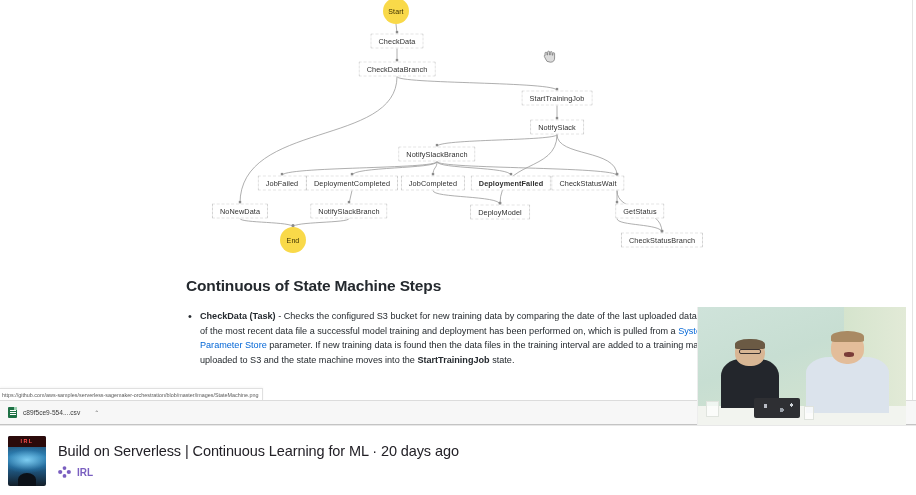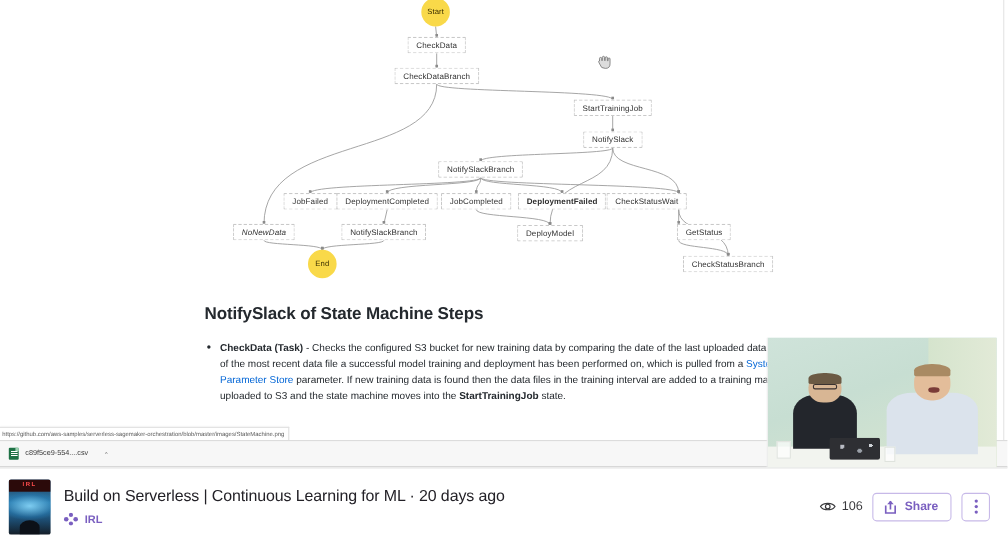--- a/index.html
+++ b/index.html
@@ -184,31 +184,31 @@
           <div class="node" style="left: 397px; top: 41px;">CheckData</div>
           <div class="node" style="left: 397px; top: 69px;">CheckDataBranch</div>
           <div class="node" style="left: 557px; top: 98px;">StartTrainingJob</div>
           <div class="node" style="left: 557px; top: 127px;">NotifySlack</div>
           <div class="node" style="left: 437px; top: 154px;">NotifySlackBranch</div>
           <div class="node" style="left: 282px; top: 183px;">JobFailed</div>
           <div class="node" style="left: 352px; top: 183px;">DeploymentCompleted</div>
           <div class="node" style="left: 433px; top: 183px;">JobCompleted</div>
           <div class="node" style="left: 511px; top: 183px; font-weight: bold;">DeploymentFailed</div>
           <div class="node" style="left: 588px; top: 183px;">CheckStatusWait</div>
-          <div class="node" style="left: 240px; top: 211px; font-style: italic;">NoNewData</div>
+          <div class="node" style="left: 240px; top: 211px;">NoNewData</div>
           <div class="node" style="left: 349px; top: 211px;">NotifySlackBranch</div>
           <div class="node" style="left: 500px; top: 212px;">DeployModel</div>
           <div class="node" style="left: 640px; top: 211px;">GetStatus</div>
           <div class="node" style="left: 662px; top: 240px;">CheckStatusBranch</div>
           <div class="node term" style="left: 293px; top: 240px;">End</div>
         </div>
     </div>
 
     <div id="doc">
-      <h2>NotifySlack of State Machine Steps</h2>
+      <h2>Continuous of State Machine Steps</h2>
       <ul>
         <li><b>CheckData (Task)</b><span> - Checks the configured S3 bucket for new training data by comparing the date of the last uploaded data file to the date of the most recent data file a successful model training and deployment has been performed on, which is pulled from a </span><a href="#">Systems Manager Parameter Store</a><span> parameter. If new training data is found then the data files in the training interval are added to a training manifest that is uploaded to S3 and the state machine moves into the </span><b>StartTrainingJob</b><span> state.</span></li>
       </ul>
     </div>
 
     <svg id="cursor" viewBox="0 0 14 16" style="left: 543px; top: 49px;">
       <path d="M2 6.5 L2 4.2 Q2 3.2 3 3.2 Q4 3.2 4 4.2 L4 6 L4.6 6 L4.6 3.2 Q4.6 2.2 5.6 2.2 Q6.6 2.2 6.6 3.2 L6.6 6 L7.2 6 L7.2 3.6 Q7.2 2.6 8.2 2.6 Q9.2 2.6 9.2 3.6 L9.2 6.2 L9.8 6.2 L9.8 4.6 Q9.8 3.7 10.7 3.7 Q11.6 3.7 11.6 4.6 L11.6 9 Q11.6 13.2 7.4 13.2 Q3.2 13.2 2.6 10 L1.4 7.6 Q0.9 6.6 1.8 6.2 Q2 6.2 2 6.5 Z" fill="#dcdcdc" stroke="#6e6e6e" stroke-width="0.7"></path>
     </svg>
 
   </div>
@@ -258,41 +258,15 @@
         <svg width="13" height="12" viewBox="0 0 13 12">
           <circle cx="2.2" cy="6" r="2.1" fill="#7a5fc0"></circle>
           <circle cx="6.5" cy="2.1" r="1.9" fill="#7a5fc0"></circle>
           <circle cx="6.5" cy="9.9" r="1.9" fill="#7a5fc0"></circle>
           <circle cx="10.8" cy="6" r="2.1" fill="#7a5fc0"></circle>
         </svg>
         <span id="channel-name">IRL</span>
       </div>
     </div>
 
-    <div id="video-actions">
-      <div id="views">
-        <svg width="15" height="11" viewBox="0 0 15 11">
-          <path d="M0.9 5.5 C3 1.6 12 1.6 14.1 5.5 C12 9.4 3 9.4 0.9 5.5 Z" fill="none" stroke="#3a3a3d" stroke-width="1.1"></path>
-          <circle cx="7.5" cy="5.5" r="2.1" fill="none" stroke="#3a3a3d" stroke-width="1.1"></circle>
-        </svg>
-        <span>106</span>
-      </div>
-
-      <button class="btn" id="share-btn">
-        <svg width="13" height="14" viewBox="0 0 13 14">
-          <path d="M2.2 5.6 L2.2 12.4 L10.8 12.4 L10.8 5.6" fill="none" stroke="#7a5fc0" stroke-width="1.5"></path>
-          <path d="M6.5 1.4 L6.5 9.1" stroke="#7a5fc0" stroke-width="1.5"></path>
-          <path d="M3.5 4.4 L6.5 1.3 L9.5 4.4 Z" fill="#7a5fc0"></path>
-        </svg>
-        <span>Share</span>
-      </button>
-
-      <button class="btn" id="more-btn">
-        <span id="more-inner">
-          <span class="dot"></span>
-            <span class="dot"></span>
-            <span class="dot"></span>
-        </span>
-      </button>
-    </div>
   </div>
 
 </div>
 
 </body></html>

